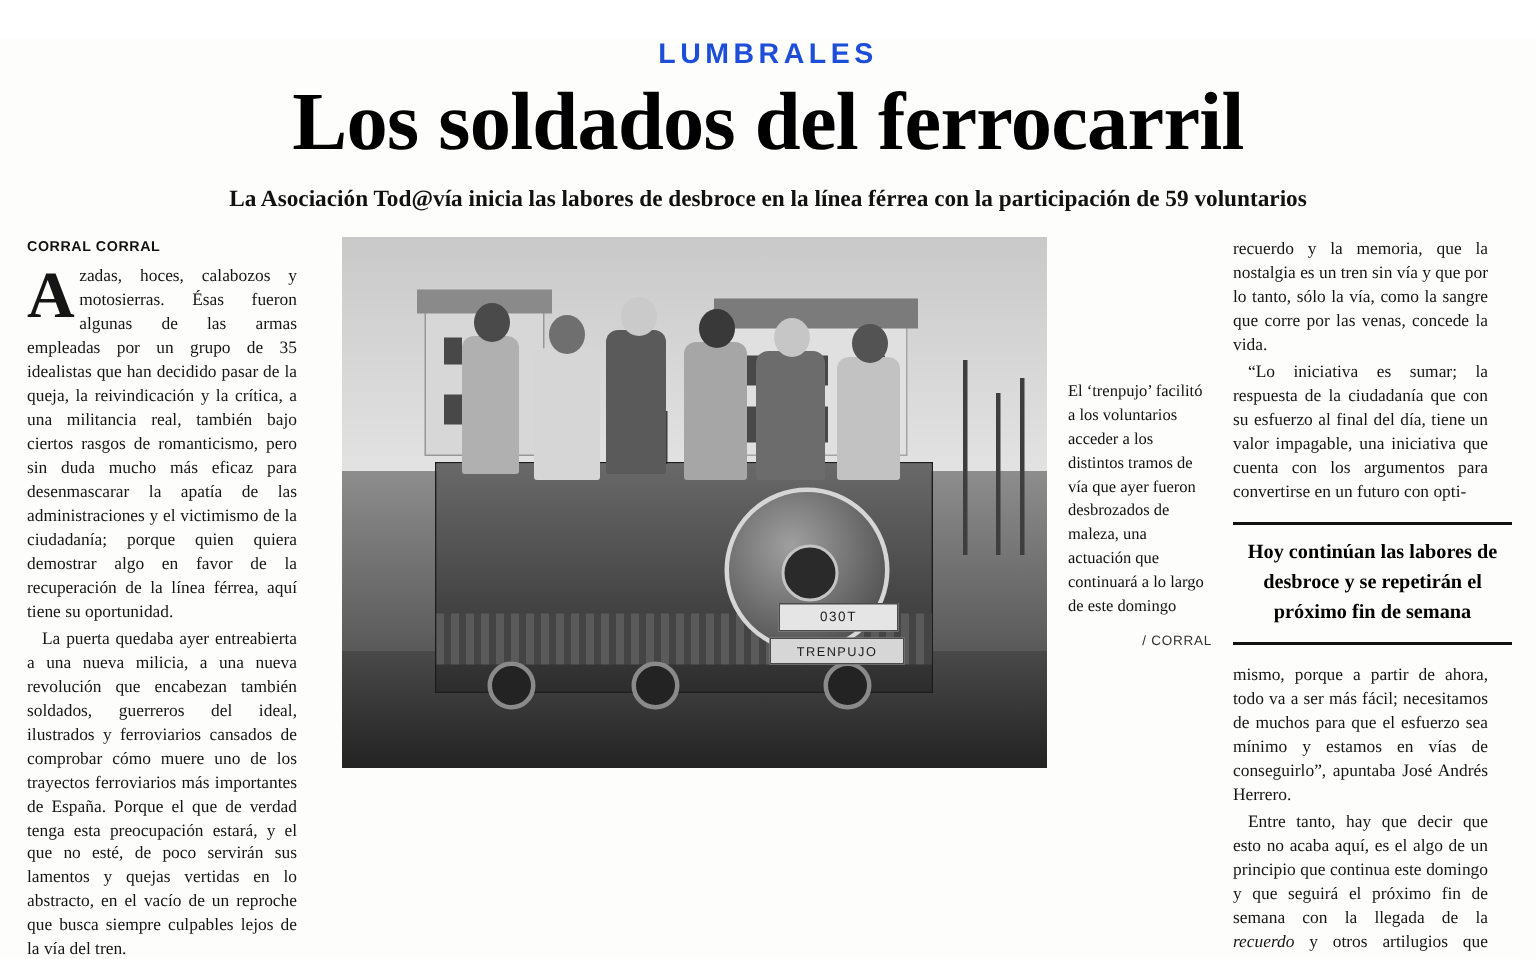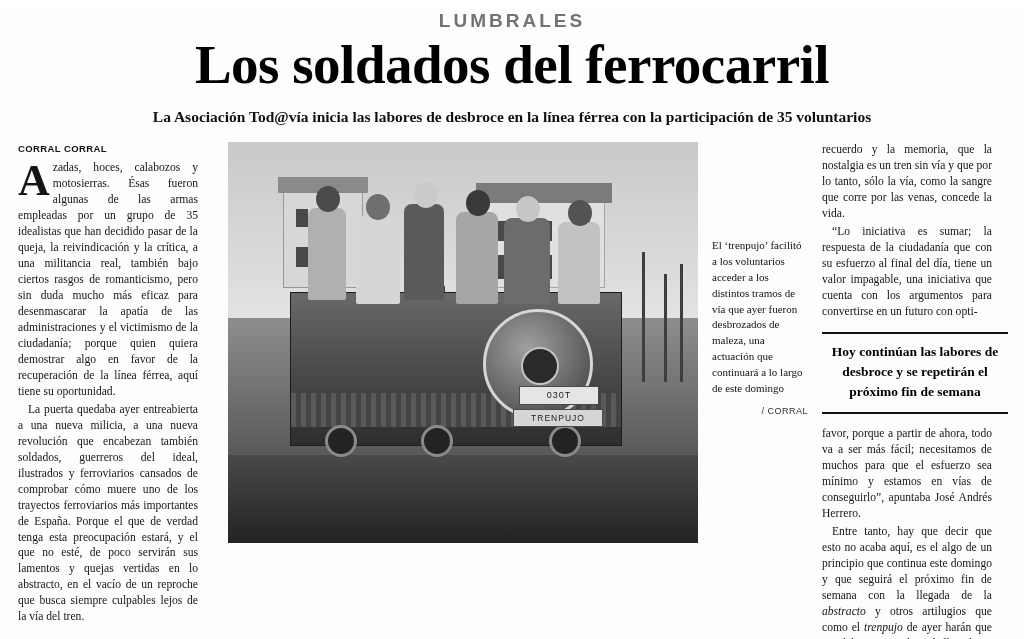--- a/index.html
+++ b/index.html
@@ -23,22 +23,22 @@
     box-sizing: border-box;
   }
 
   
   .kicker {
     text-align: center;
     font-family: "Liberation Sans", sans-serif;
     font-size: 19px;
     letter-spacing: 3px;
     font-weight: 700;
-    color: #737373;
-    margin-top: 10px;
+    color: #1d4ed8;
+    margin-top: 26px;
   }
   .headline {
     text-align: center;
     font-family: "Liberation Serif", serif;
     font-size: 55px;
     font-weight: 700;
     letter-spacing: -0.5px;
     line-height: 1.05;
     margin-top: 4px;
     color: #000;
@@ -106,21 +106,21 @@
     margin-top: 2px;
   }
 
   
   .photo-wrap {
     width: 470px;
     flex: 0 0 470px;
   }
   .photo {
     width: 470px;
-    height: 401px;
+    height: 354px;
     position: relative;
     overflow: hidden;
     background: #0f766e;
     filter: grayscale(100%);
   }
   .sky {
     position: absolute; left: 0; top: 0; width: 100%; height: 45%;
     background: linear-gradient(#c9c9c9, #e3e3e1);
   }
   .ground {
@@ -226,21 +226,21 @@
   }
   .italic { font-style: italic; }
 </style>
 </head>
 <body>
 
 <div class="page">
 
   <div class="kicker">LUMBRALES</div>
   <div class="headline">Los soldados del ferrocarril</div>
-  <div class="subhead">La Asociación Tod@vía inicia las labores de desbroce en la línea férrea con la participación de 35 voluntarios</div>
+  <div class="subhead">La Asociación Tod@vía inicia las labores de desbroce en la línea férrea con la participación de 59 voluntarios</div>
 
   <div class="content">
     <div class="toprow">
 
       <div class="col col-left">
         <div class="byline">CORRAL CORRAL</div>
         <p class="first dropcap-para">
           <span class="dropcap">A</span><span>zadas, hoces, calabozos y motosierras. Ésas fueron algunas de las armas empleadas por un grupo de 35 idealistas que han decidido pasar de la queja, la reivindicación y la crítica, a una militancia real, también bajo ciertos rasgos de romanticismo, pero sin duda mucho más eficaz para desenmascarar la apatía de las administraciones y el victimismo de la ciudadanía; porque quien quiera demostrar algo en favor de la recuperación de la línea férrea, aquí tiene su oportunidad.</span>
         </p>
         <p>La puerta quedaba ayer entreabierta a una nueva milicia, a una nueva revolución que encabezan también soldados, guerreros del ideal, ilustrados y ferroviarios cansados de comprobar cómo muere uno de los trayectos ferroviarios más importantes de España. Porque el que de verdad tenga esta preocupación estará, y el que no esté, de poco servirán sus lamentos y quejas vertidas en lo abstracto, en el vacío de un reproche que busca siempre culpables lejos de la vía del tren.</p>
@@ -307,20 +307,20 @@
 
       <div class="caption-col">
         <div>El ‘trenpujo’ facilitó a los voluntarios acceder a los distintos tramos de vía que ayer fueron desbrozados de maleza, una actuación que continuará a lo largo de este domingo</div>
         <div class="credit">/ CORRAL</div>
       </div>
 
       <div class="col col-right">
         <p class="first">recuerdo y la memoria, que la nostalgia es un tren sin vía y que por lo tanto, sólo la vía, como la sangre que corre por las venas, concede la vida.</p>
         <p>“Lo iniciativa es sumar; la respuesta de la ciudadanía que con su esfuerzo al final del día, tiene un valor impagable, una iniciativa que cuenta con los argumentos para convertirse en un futuro con opti-</p>
         <div class="pullquote">Hoy continúan las labores de desbroce y se repetirán el próximo fin de semana</div>
-        <p class="first">favor, porque a partir de ahora, todo va a ser más fácil; necesitamos de muchos para que el esfuerzo sea mínimo y estamos en vías de conseguirlo”, apuntaba José Andrés Herrero.</p>
-        <p><span>Entre tanto, hay que decir que esto no acaba aquí, es el algo de un principio que continua este domingo y que seguirá el próximo fin de semana con la llegada de la </span><span class="italic">abstracto</span><span> y otros artilugios que como el </span><span class="italic">trenpujo</span><span> de ayer harán que esta labor sea mucho más llevadera.</span></p>
+        <p class="first">mismo, porque a partir de ahora, todo va a ser más fácil; necesitamos de muchos para que el esfuerzo sea mínimo y estamos en vías de conseguirlo”, apuntaba José Andrés Herrero.</p>
+        <p><span>Entre tanto, hay que decir que esto no acaba aquí, es el algo de un principio que continua este domingo y que seguirá el próximo fin de semana con la llegada de la </span><span class="italic">recuerdo</span><span> y otros artilugios que como el </span><span class="italic">trenpujo</span><span> de ayer harán que esta labor sea mucho más llevadera.</span></p>
       </div>
 
     </div>
   </div>
 
 </div>
 
 </body></html>

